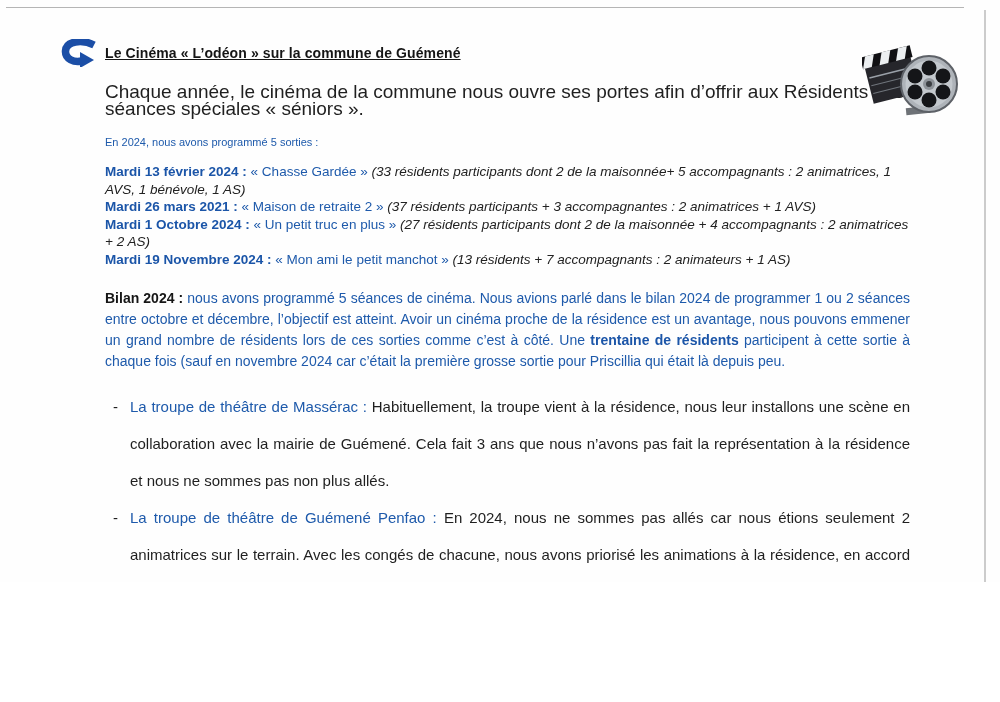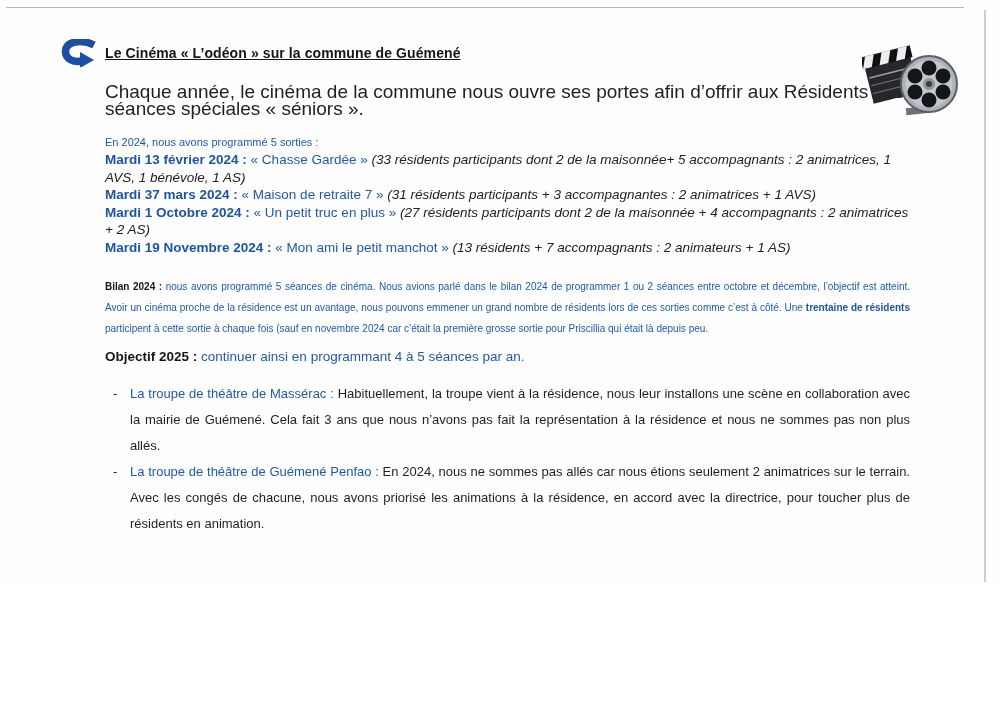--- a/index.html
+++ b/index.html
@@ -36,33 +36,33 @@
     font-size: 14px;
     font-weight: bold;
     color: #151515;
     text-decoration: underline;
     letter-spacing: 0.1px;
   }
 
   .intro { margin-top: 21px; font-size: 19px; line-height: 17px; }
   .program-line { margin-top: 17px; font-size: 11px; line-height: 17px; }
 
-  .screenings { }
+  .screenings { margin-top: 12px; }
   .screening { font-size: 13.5px; line-height: 17.6px; }
   .screening .details { font-style: italic; color: #222; }
 
-  .bilan { margin-top: 19px; font-size: 10px; line-height: 21px; text-align: justify; }
+  .bilan { margin-top: 19px; font-size: 14px; line-height: 21px; text-align: justify; }
   .objectif { margin-top: 9px; font-size: 13.5px; line-height: 17px; }
 
   .t-list { margin-top: 16px; }
   .t-item {
     position: relative;
     padding-left: 25px;
-    font-size: 13px;
-    line-height: 26px;
+    font-size: 15px;
+    line-height: 37px;
     text-align: justify;
   }
   .t-item::before { content: "-"; position: absolute; left: 8px; top: 0; color: #1f1f1f; }
 
   .page-number { position: absolute; left: 918px; top: 627px; font-size: 13px; color: #222; }
 
   .cinema-art { position: absolute; top: 44px; right: 34px; width: 104px; height: 76px; }
 </style>
 </head>
 <body>
@@ -115,47 +115,43 @@
 
     <p class="program-line blue">En 2024, nous avons programmé 5 sorties :</p>
 
     <div class="screenings">
       <p class="screening">
         <strong class="blue">Mardi 13 février 2024 :</strong>
         <span class="blue">« Chasse Gardée »</span>
         <em class="details">(33 résidents participants dont 2 de la maisonnée+ 5 accompagnants : 2 animatrices, 1 AVS, 1 bénévole, 1 AS)</em>
       </p>
       <p class="screening">
-        <strong class="blue">Mardi 37 mars 2024 :</strong>
-        <span class="blue">« Maison de retraite 7 »</span>
-        <em class="details">(31 résidents participants + 3 accompagnantes : 2 animatrices + 1 AVS)</em>
+        <strong class="blue">Mardi 26 mars 2021 :</strong>
+        <span class="blue">« Maison de retraite 2 »</span>
+        <em class="details">(37 résidents participants + 3 accompagnantes : 2 animatrices + 1 AVS)</em>
       </p>
       <p class="screening">
         <strong class="blue">Mardi 1 Octobre 2024 :</strong>
         <span class="blue">« Un petit truc en plus »</span>
         <em class="details">(27 résidents participants dont 2 de la maisonnée + 4 accompagnants : 2 animatrices + 2 AS)</em>
       </p>
       <p class="screening">
         <strong class="blue">Mardi 19 Novembre 2024 :</strong>
         <span class="blue">« Mon ami le petit manchot »</span>
         <em class="details">(13 résidents + 7 accompagnants : 2 animateurs + 1 AS)</em>
       </p>
     </div>
 
     <p class="bilan">
       <strong class="dark">Bilan 2024 :</strong>
       <span class="blue">nous avons programmé 5 séances de cinéma. Nous avions parlé dans le bilan 2024 de programmer 1 ou 2 séances entre octobre et décembre, l’objectif est atteint. Avoir un cinéma proche de la résidence est un avantage, nous pouvons emmener un grand nombre de résidents lors de ces sorties comme c’est à côté. Une</span>
       <strong class="blue">trentaine de résidents</strong>
       <span class="blue">participent à cette sortie à chaque fois (sauf en novembre 2024 car c’était la première grosse sortie pour Priscillia qui était là depuis peu.</span>
     </p>
 
-    <p class="objectif">
-      <strong class="dark">Objectif 2025 :</strong>
-      <span class="blue">continuer ainsi en programmant 4 à 5 séances par an.</span>
-    </p>
 
 
     <div class="t-list">
       <div class="t-item">
         <span class="blue">La troupe de théâtre de Massérac :</span>
         <span class="dark">Habituellement, la troupe vient à la résidence, nous leur installons une scène en collaboration avec la mairie de Guémené. Cela fait 3 ans que nous n’avons pas fait la représentation à la résidence et nous ne sommes pas non plus allés.</span>
       </div>
       <div class="t-item">
         <span class="blue">La troupe de théâtre de Guémené Penfao :</span>
         <span class="dark">En 2024, nous ne sommes pas allés car nous étions seulement 2 animatrices sur le terrain. Avec les congés de chacune, nous avons priorisé les animations à la résidence, en accord avec la directrice, pour toucher plus de résidents en animation.</span>

